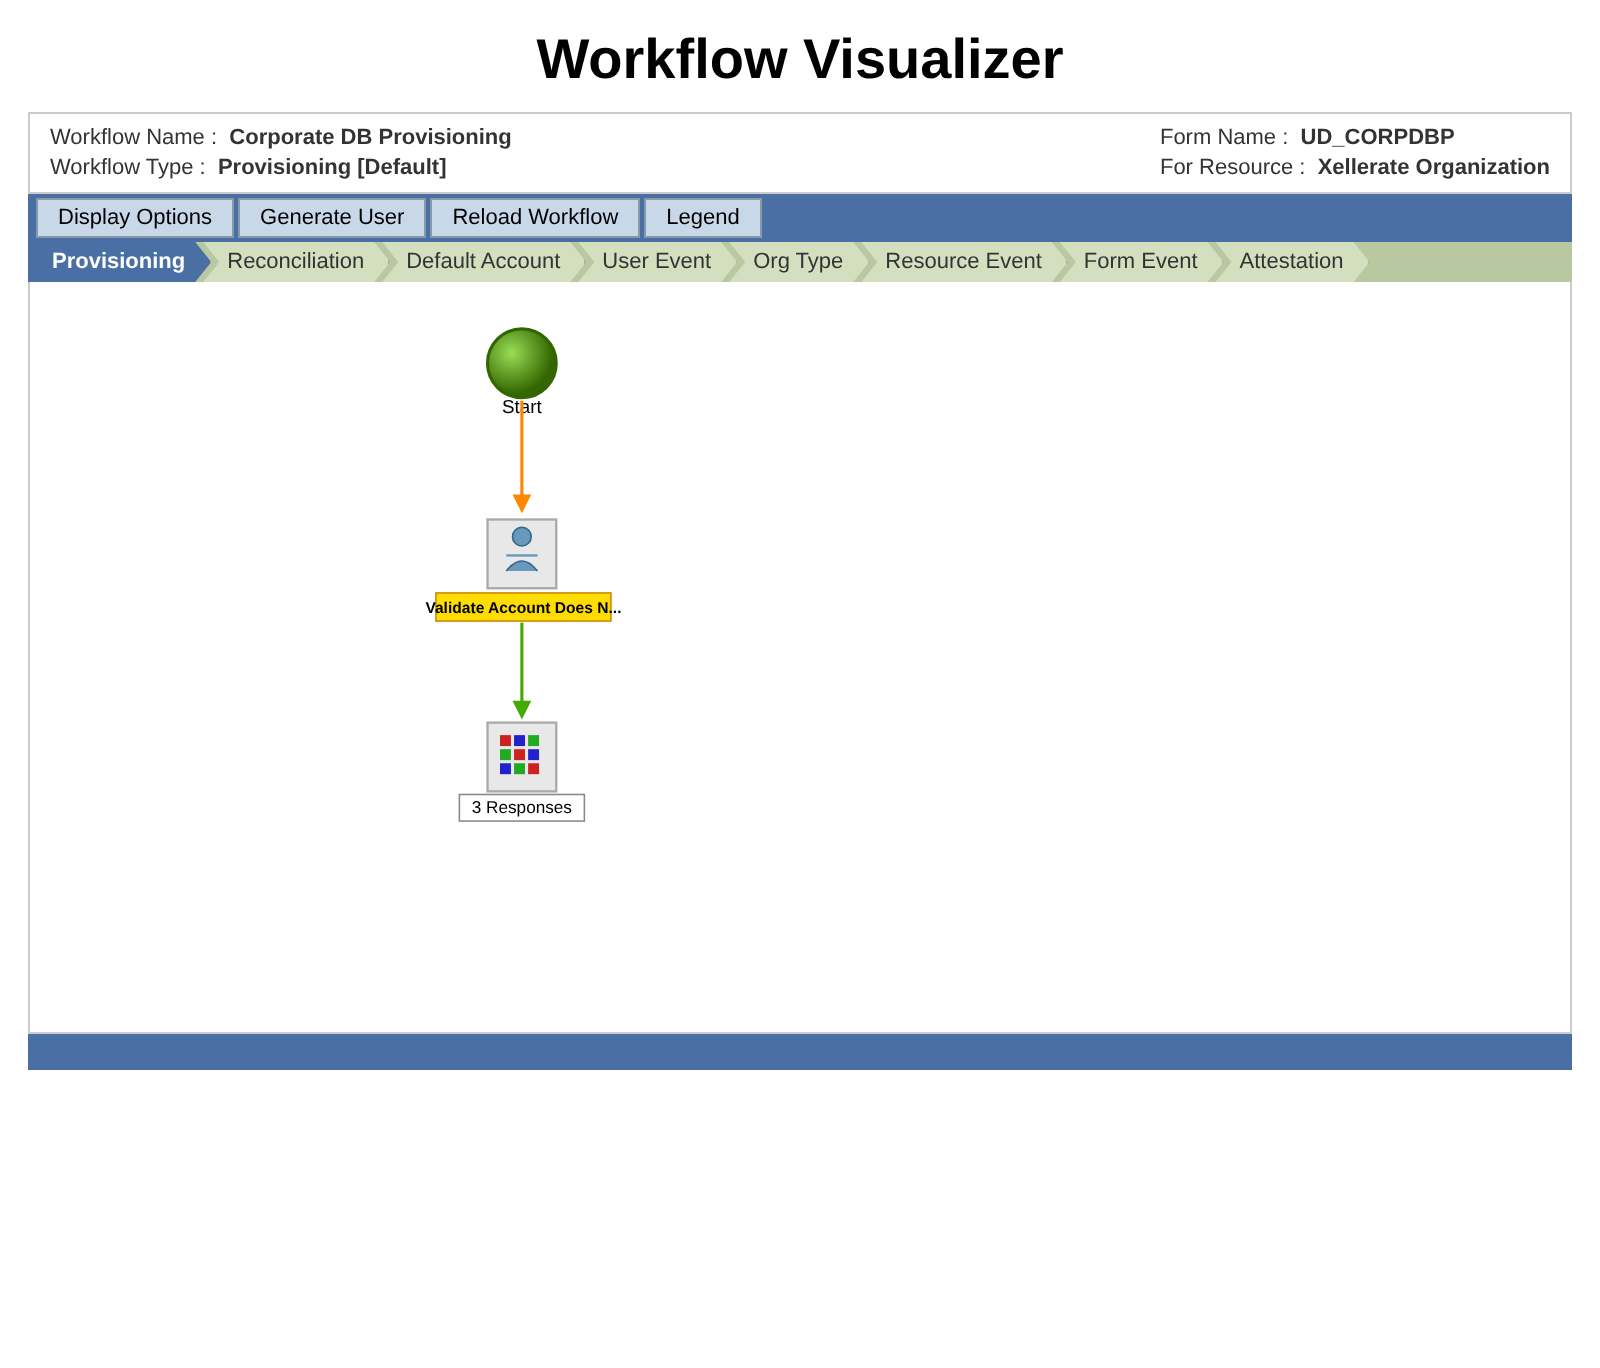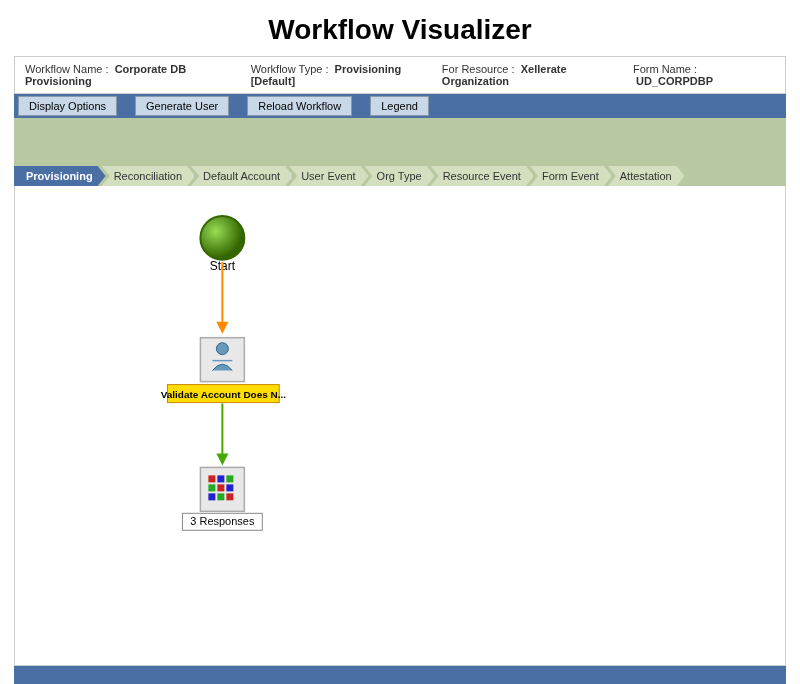--- a/index.html
+++ b/index.html
@@ -26,38 +26,39 @@
       background: #fff;
       border: 1px solid #ccc;
       margin: 0 14px;
       padding: 6px 10px;
       display: flex;
       justify-content: space-between;
       align-items: center;
     }
     .workflow-info-left, .workflow-info-right {
       display: flex;
+      flex-direction: column;
       gap: 3px;
     }
     .workflow-info-label {
       color: #333;
       font-size: 11px;
     }
     .workflow-info-label strong {
       font-weight: bold;
     }
 
     
     .toolbar {
       background: #4a6fa5;
       margin: 0 14px;
       display: flex;
       align-items: center;
       padding: 2px 4px;
-      gap: 18px;
+      gap: 2px;
     }
     .toolbar-btn {
       background: #c8d8e8;
       border: 1px solid #8899aa;
       padding: 3px 10px;
       font-size: 11px;
       color: #000;
       cursor: pointer;
       white-space: nowrap;
     }
@@ -75,39 +76,38 @@
       font-size: 11px;
       cursor: pointer;
       background: #d4dfc0;
       border-right: 1px solid #aaa;
       clip-path: polygon(0 0, calc(100% - 8px) 0, 100% 50%, calc(100% - 8px) 100%, 0 100%, 8px 50%);
       margin-right: -4px;
       white-space: nowrap;
       display: flex;
       align-items: center;
       color: #333;
-      margin-top: 48px;
     }
     .tab:first-child {
       clip-path: polygon(0 0, calc(100% - 8px) 0, 100% 50%, calc(100% - 8px) 100%, 0 100%);
       background: #4a6fa5;
       color: #fff;
       font-weight: bold;
       z-index: 10;
     }
 
     
     .canvas-area {
       margin: 0 14px;
       background: #fff;
       border: 1px solid #ccc;
       border-top: none;
       flex: 1;
       position: relative;
-      height: 480px;
+      height: 376px;
       overflow: hidden;
     }
 
     
     .bottom-bar {
       height: 18px;
       background: #4a6fa5;
       margin: 0 14px;
     }
 
@@ -132,26 +132,26 @@
       <span>Workflow Name :</span>
       &nbsp;<strong>Corporate DB Provisioning</strong>
     </div>
     <div class="workflow-info-label">
       <span>Workflow Type :</span>
       &nbsp;<strong>Provisioning [Default]</strong>
     </div>
   </div>
   <div class="workflow-info-right">
     <div class="workflow-info-label">
+      <span>Form Name :</span>
+      &nbsp;<strong>UD_CORPDBP</strong>
+    </div>
+    <div class="workflow-info-label">
       <span>For Resource :</span>
       &nbsp;<strong>Xellerate Organization</strong>
-    </div>
-    <div class="workflow-info-label">
-      <span>Form Name :</span>
-      &nbsp;<strong>UD_CORPDBP</strong>
     </div>
   </div>
 </div>
 
 <div class="toolbar">
   <button class="toolbar-btn">Display Options</button>
   <button class="toolbar-btn">Generate User</button>
   <button class="toolbar-btn">Reload Workflow</button>
   <button class="toolbar-btn">Legend</button>
 </div>

